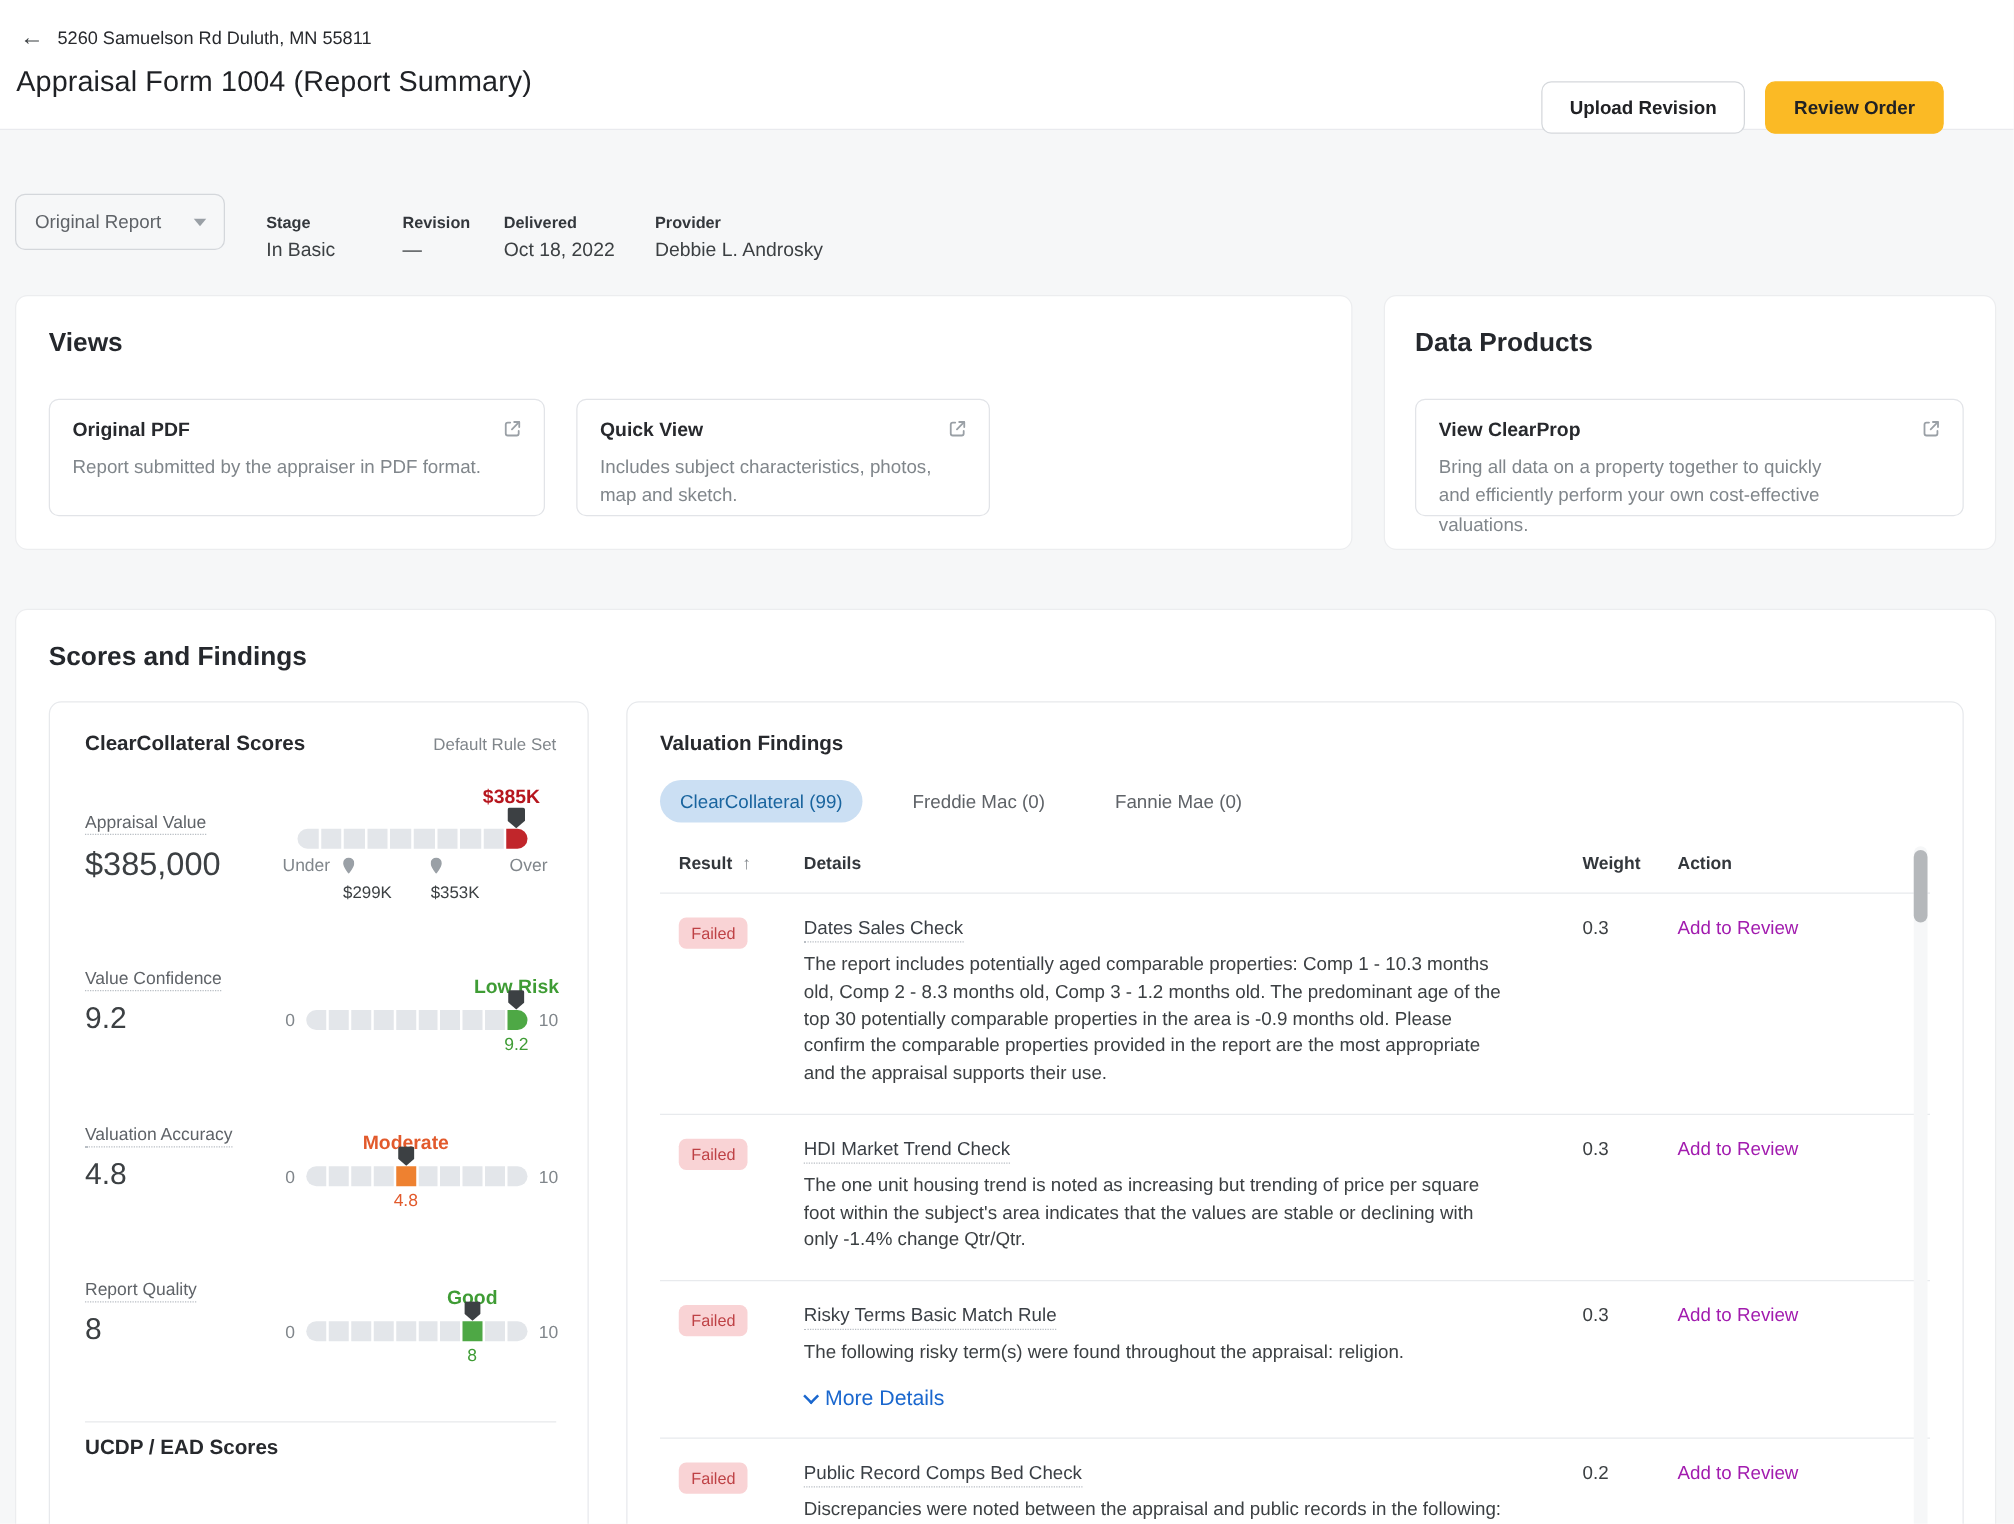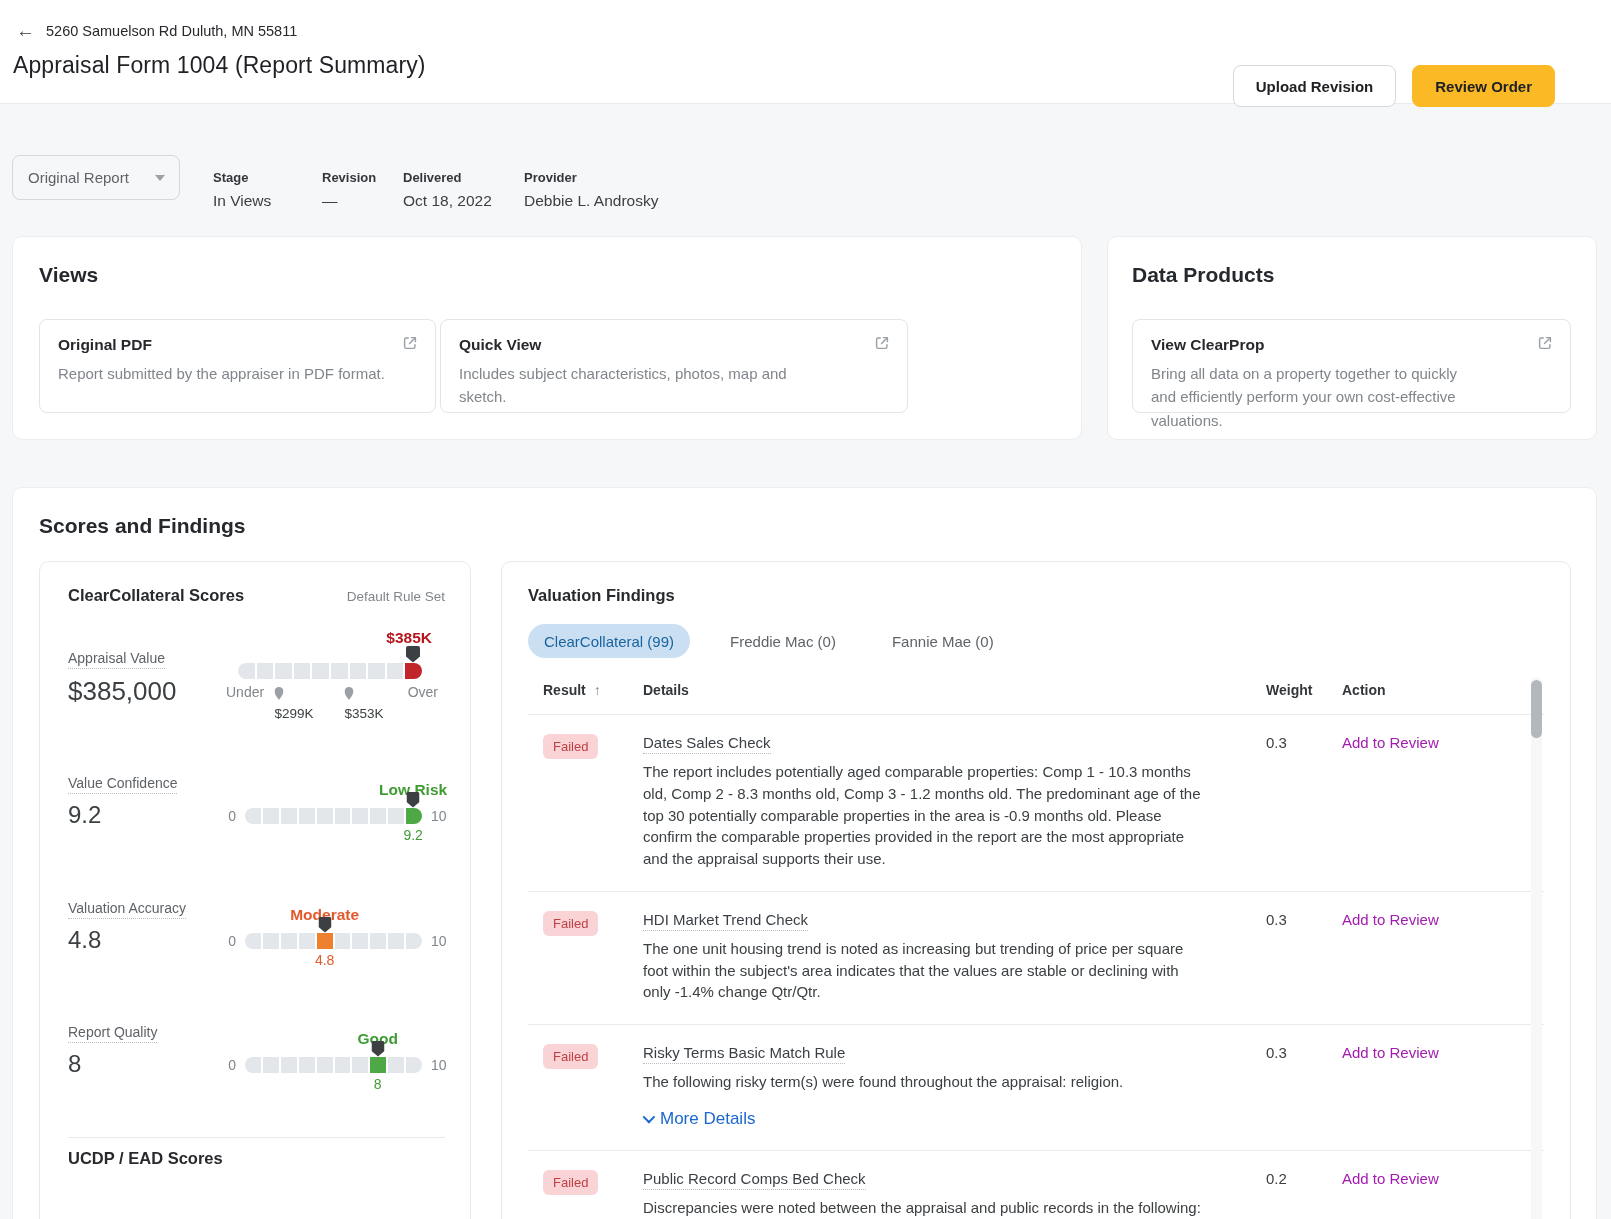--- a/index.html
+++ b/index.html
@@ -33,21 +33,21 @@
   .panel-data  { left:1107px; top:236px; width:490px; height:204px; }
   .panel-scores{ left:12px; top:487px; width:1585px; height:760px; }
   .panel h2 { font-size:21px; font-weight:600; color:#25282D; }
   .panel-views h2, .panel-scores h2 { position:absolute; left:26px; top:26px; }
   .panel-data h2 { position:absolute; left:24px; top:26px; }
 
   .mini-card { position:absolute; top:82px; border:1px solid #E2E4E8; border-radius:8px; background:#fff; padding:16px 18px; cursor:pointer; }
   .mini-card h3 { font-size:15.5px; font-weight:600; color:#27292D; }
   .mini-card p { font-size:15px; color:#80868B; line-height:1.55; margin-top:8px; max-width:330px; }
   .mc-0 { left:26px; width:397px; height:94px; }
-  .mc-1 { left:427px; width:468px; height:94px; }
+  .mc-1 { left:448px; width:331px; height:94px; }
   .panel-data .mc-0 { left:24px; width:439px; height:94px; }
   .ext-icon { position:absolute; right:16px; top:14px; color:#9AA0A6; }
 
   
   .card { position:absolute; background:#fff; border:1px solid #E7E9EC; border-radius:10px; }
   .cc-card { left:26px; top:73px; width:432px; height:700px; }
   .cc-head { position:absolute; left:28px; right:25px; top:24px; display:flex; justify-content:space-between; align-items:baseline; }
   .cc-title { font-size:16.5px; font-weight:600; color:#27292D; }
   .rule-set { font-size:13.5px; color:#80868B; }
   .dotted { border-bottom:1px dotted #B9BEC4; padding-bottom:2px; cursor:help; }
@@ -127,21 +127,21 @@
 </div>
 
 <div class="meta-bar">
   <div class="report-select">
     <span class="sel-txt">Original Report</span>
     <span class="caret"></span>
   </div>
 
     <div class="meta-field mf-0">
       <span class="meta-label">Stage</span>
-      <span class="meta-value">In Views</span>
+      <span class="meta-value">In Basic</span>
     </div>
 
     <div class="meta-field mf-1">
       <span class="meta-label">Revision</span>
       <span class="meta-value">—</span>
     </div>
 
     <div class="meta-field mf-2">
       <span class="meta-label">Delivered</span>
       <span class="meta-value">Oct 18, 2022</span>

